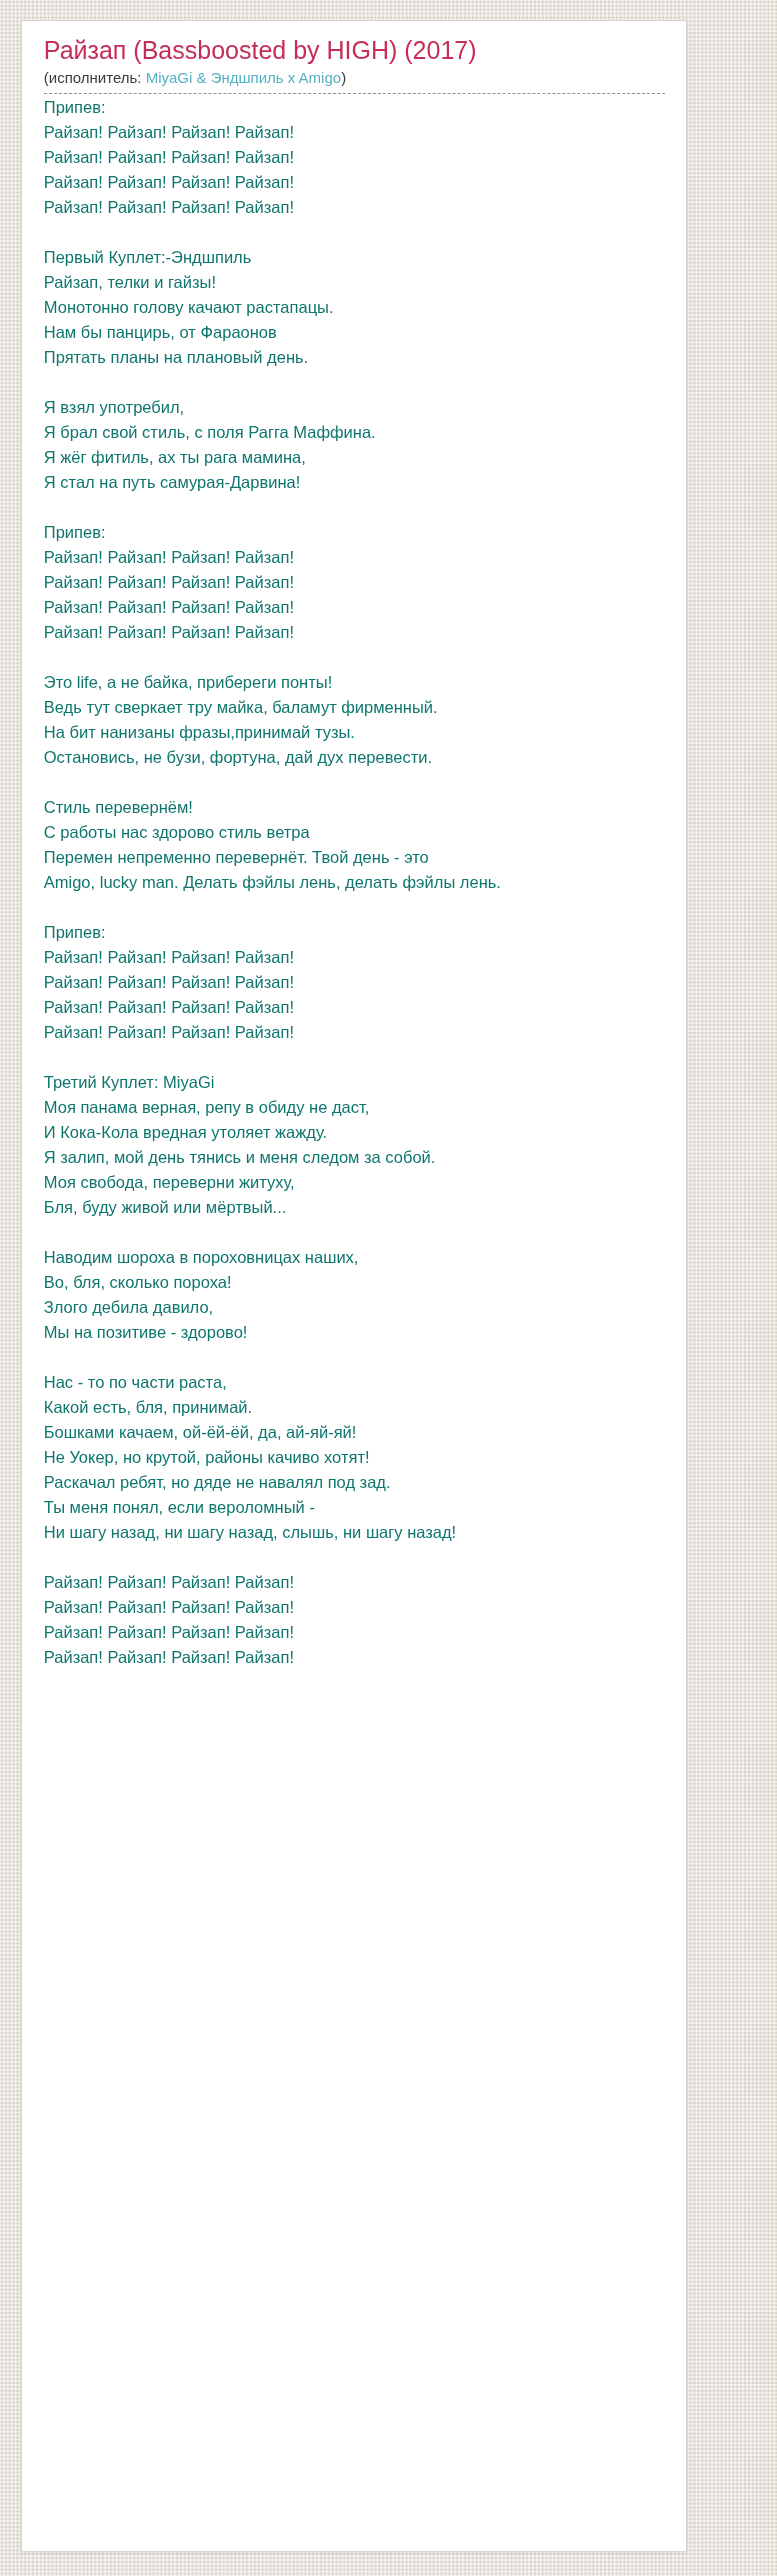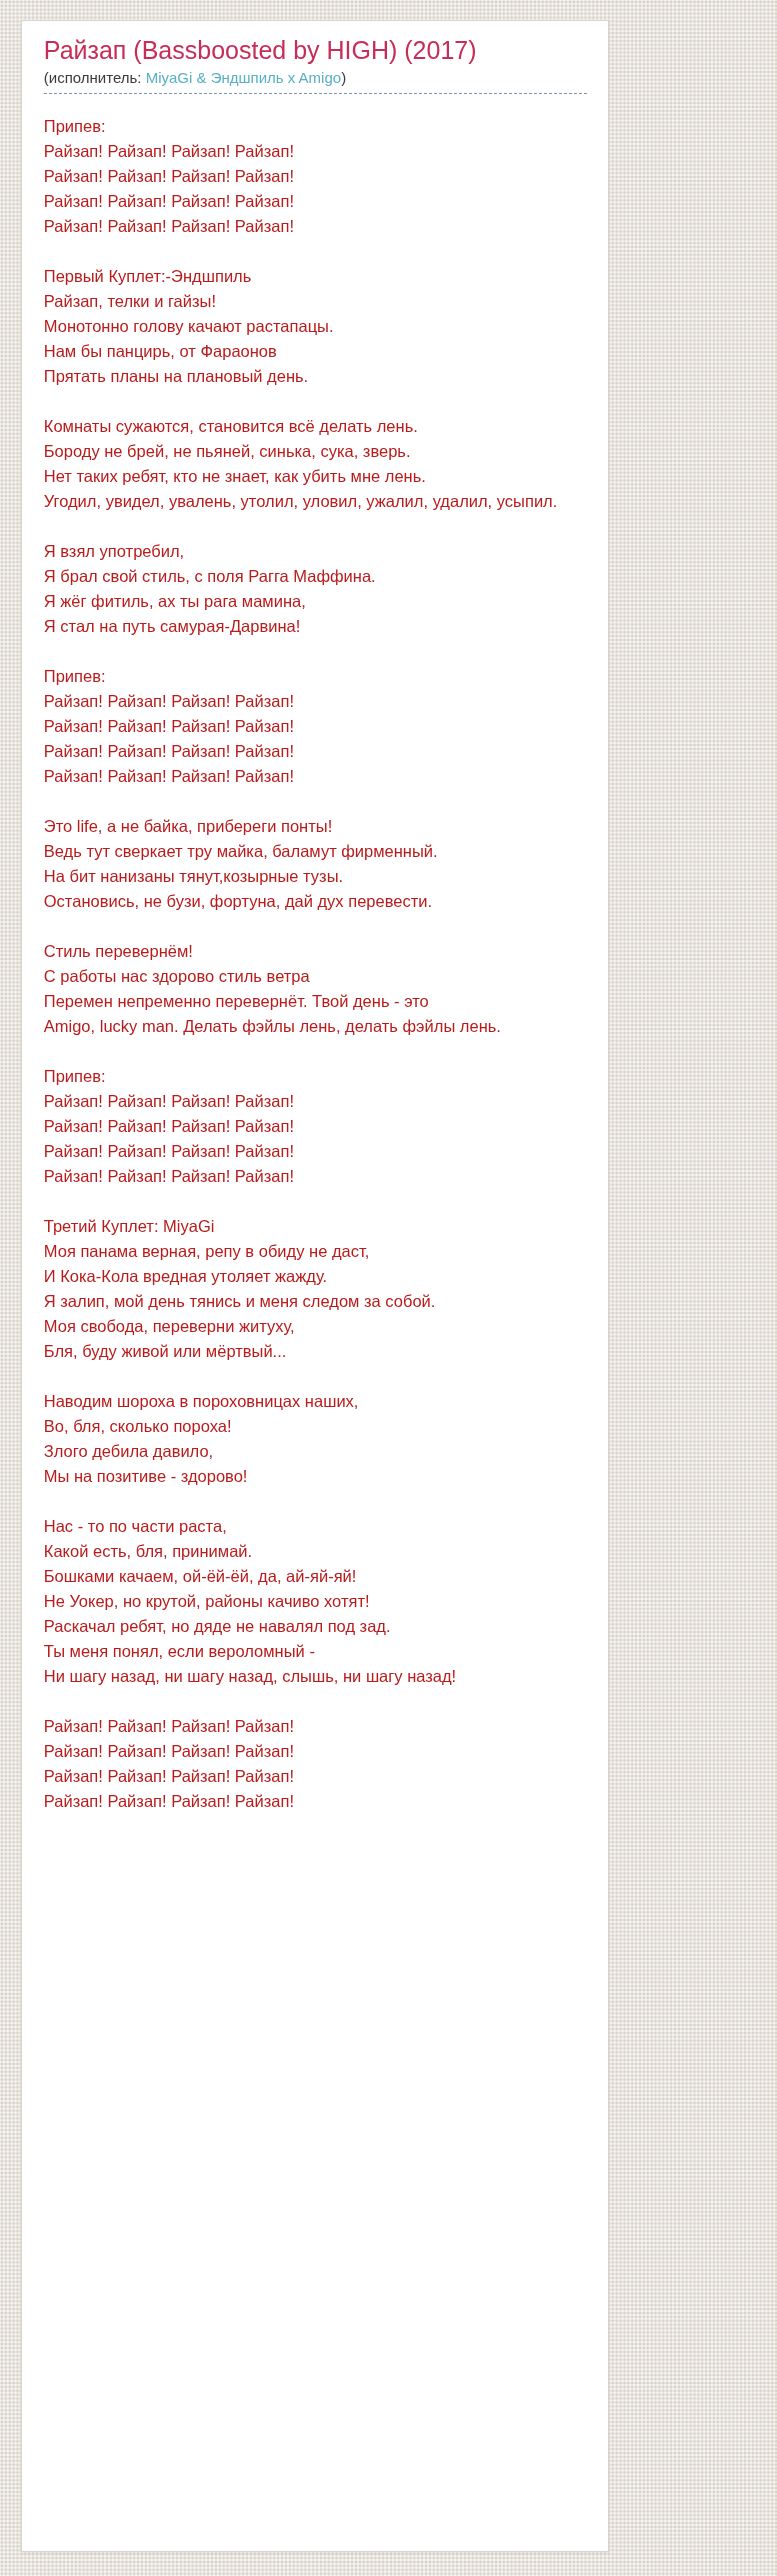--- a/index.html
+++ b/index.html
@@ -15,21 +15,21 @@
       radial-gradient(rgba(190,183,172,0.45) 1px, transparent 1px),
       radial-gradient(rgba(255,255,255,0.6) 1px, transparent 1px);
     background-size: 3.9px 3.9px, 3.9px 3.9px;
     background-position: 0 0, 1.9px 1.9px;
     font-family: "Liberation Sans", "DejaVu Sans", sans-serif;
   }
   .page-card {
     position: absolute;
     left: 21.4px;
     top: 20.4px;
-    width: 588px;
+    width: 666px;
     height: 2532px;
     background: #ffffff;
     border: 1px solid #d8d4cd;
     box-shadow: 0 1px 2.9px rgba(0,0,0,0.08);
     box-sizing: border-box;
   }
   .content {
     padding: 14.6px 21.4px 0 21.4px;
   }
   .song-title {
@@ -50,23 +50,23 @@
   .artist-link {
     color: #58b0c4;
     text-decoration: none;
     cursor: pointer;
   }
   .header-block {
     border-bottom: 1px dashed #7f96a8;
     padding-bottom: 6.8px;
   }
   .lyrics {
-    margin-top: 20px;
+    margin-top: 1px;
     font-size: 16.5px;
-    color: #b91c1c;
+    color: #0f766e;
     line-height: 25px;
   }
   .lyrics p {
     margin: 0 0 25px 0;
     white-space: pre-line;
   }
 </style>
 </head>
 <body>
 
@@ -80,36 +80,32 @@
         <p>Припев:
 Райзап! Райзап! Райзап! Райзап!
 Райзап! Райзап! Райзап! Райзап!
 Райзап! Райзап! Райзап! Райзап!
 Райзап! Райзап! Райзап! Райзап!</p>
         <p>Первый Куплет:-Эндшпиль
 Райзап, телки и гайзы!
 Монотонно голову качают растапацы.
 Нам бы панцирь, от Фараонов
 Прятать планы на плановый день.</p>
-        <p>Комнаты сужаются, становится всё делать лень.
-Бороду не брей, не пьяней, синька, сука, зверь.
-Нет таких ребят, кто не знает, как убить мне лень.
-Угодил, увидел, увалень, утолил, уловил, ужалил, удалил, усыпил.</p>
         <p>Я взял употребил,
 Я брал свой стиль, с поля Рагга Маффина.
 Я жёг фитиль, ах ты рага мамина,
 Я стал на путь самурая-Дарвина!</p>
         <p>Припев:
 Райзап! Райзап! Райзап! Райзап!
 Райзап! Райзап! Райзап! Райзап!
 Райзап! Райзап! Райзап! Райзап!
 Райзап! Райзап! Райзап! Райзап!</p>
         <p>Это life, а не байка, прибереги понты!
 Ведь тут сверкает тру майка, баламут фирменный.
-На бит нанизаны тянут,козырные тузы.
+На бит нанизаны фразы,принимай тузы.
 Остановись, не бузи, фортуна, дай дух перевести.</p>
         <p>Стиль перевернём!
 С работы нас здорово стиль ветра
 Перемен непременно перевернёт. Твой день - это
 Amigo, lucky man. Делать фэйлы лень, делать фэйлы лень.</p>
         <p>Припев:
 Райзап! Райзап! Райзап! Райзап!
 Райзап! Райзап! Райзап! Райзап!
 Райзап! Райзап! Райзап! Райзап!
 Райзап! Райзап! Райзап! Райзап!</p>

